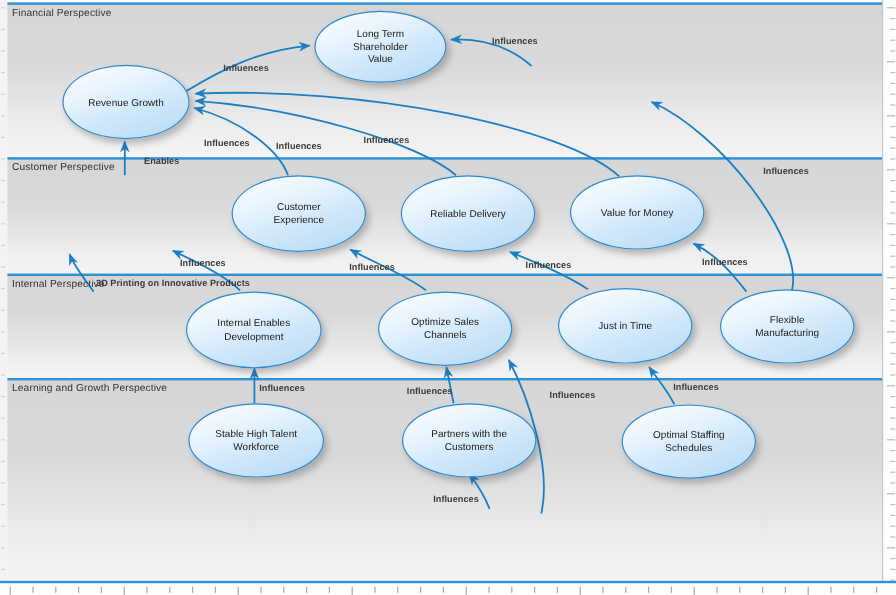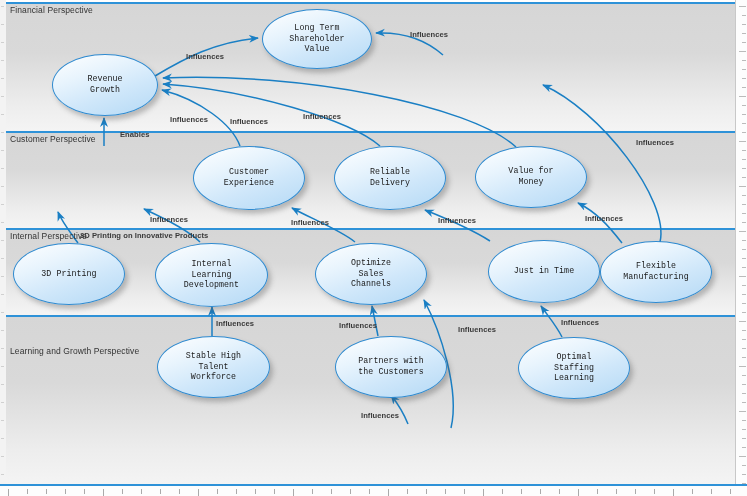--- a/index.html
+++ b/index.html
@@ -73,21 +73,20 @@
     justify-content: center;
     text-align: center;
     z-index: 5;
   }
   .node span {
     font-size: 8.3px;
     color: #1a1a1a;
     line-height: 1.32;
     padding: 0 20px;
     letter-spacing: 0.05px;
-    font-family: Liberation Mono, monospace;
   }
   
   .edge-label {
     position: absolute;
     font-size: 7.6px;
     color: #3a3a3a;
     white-space: nowrap;
     z-index: 7;
     letter-spacing: 0.05px;
     font-weight: bold;
@@ -149,21 +148,21 @@
 
       <path d="M408,424 C404,414 398,404 391,395"></path>
 
       <path d="M451,428 C460,390 440,330 424,300"></path>
     </g>
   </svg>
 
   <div class="band-label" style="left:10px; top:5px;">Financial Perspective</div>
   <div class="band-label" style="left:10px; top:134px;">Customer Perspective</div>
   <div class="band-label" style="left:10px; top:231px;">Internal Perspective</div>
-  <div class="band-label" style="left:10px; top:318px;margin-top:28px;">Learning and Growth Perspective</div>
+  <div class="band-label" style="left:10px; top:318px;">Learning and Growth Perspective</div>
 
   <div class="node" style="left:52px; top:54px; width:106px; height:62px;">
     <span>Revenue Growth</span>
   </div>
 
   <div class="node" style="left:262px; top:9px; width:110px; height:60px;">
     <span>Long Term Shareholder Value</span>
   </div>
 
 
@@ -173,50 +172,47 @@
   </div>
 
   <div class="node" style="left:334px; top:146px; width:112px; height:64px;">
     <span>Reliable Delivery</span>
   </div>
 
   <div class="node" style="left:475px; top:146px; width:112px; height:62px;">
     <span>Value for Money</span>
   </div>
 
-  <div class="node" style="left:13px; top:243px; width:112px; height:62px;">
-    <span>3D Printing</span>
-  </div>
 
   <div class="node" style="left:155px; top:243px; width:113px; height:64px;">
-    <span>Internal Learning Development</span>
+    <span>Internal Enables Development</span>
   </div>
 
   <div class="node" style="left:315px; top:243px; width:112px; height:62px;">
     <span>Optimize Sales Channels</span>
   </div>
 
-  <div class="node" style="left:488px; top:240px; width:112px; height:63px;">
+  <div class="node" style="left:465px; top:240px; width:112px; height:63px;">
     <span>Just in Time</span>
   </div>
 
   <div class="node" style="left:600px; top:241px; width:112px; height:62px;">
     <span>Flexible Manufacturing</span>
   </div>
 
   <div class="node" style="left:157px; top:336px; width:113px; height:62px;">
     <span>Stable High Talent Workforce</span>
   </div>
 
   <div class="node" style="left:335px; top:336px; width:112px; height:62px;">
     <span>Partners with the Customers</span>
   </div>
 
   <div class="node" style="left:518px; top:337px; width:112px; height:62px;">
-    <span>Optimal Staffing Learning</span>
+    <span>Optimal Staffing Schedules</span>
   </div>
 
 
   <div class="edge-label" style="left:186px; top:52px;">Influences</div>
 
   <div class="edge-label" style="left:410px; top:30px;">Influences</div>
 
   <div class="edge-label" style="left:170px; top:115px;">Influences</div>
 
   <div class="edge-label" style="left:230px; top:117px;">Influences</div>

